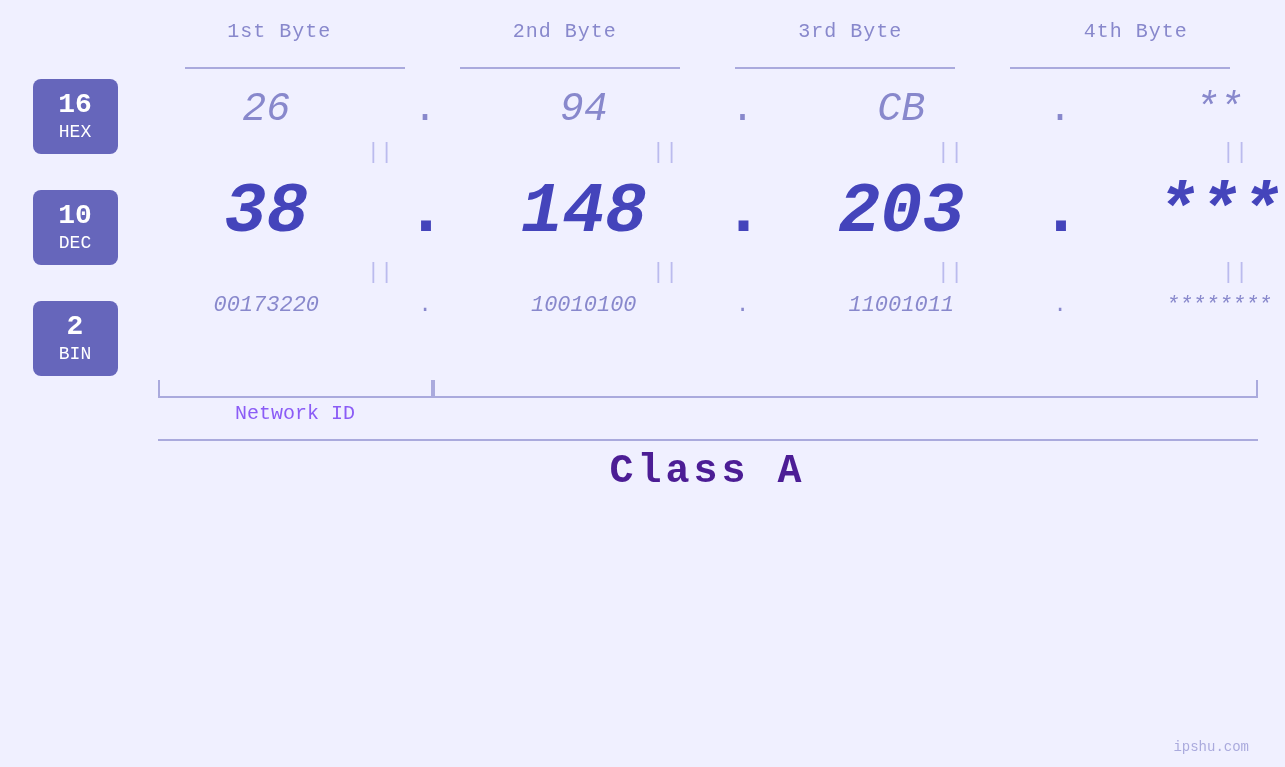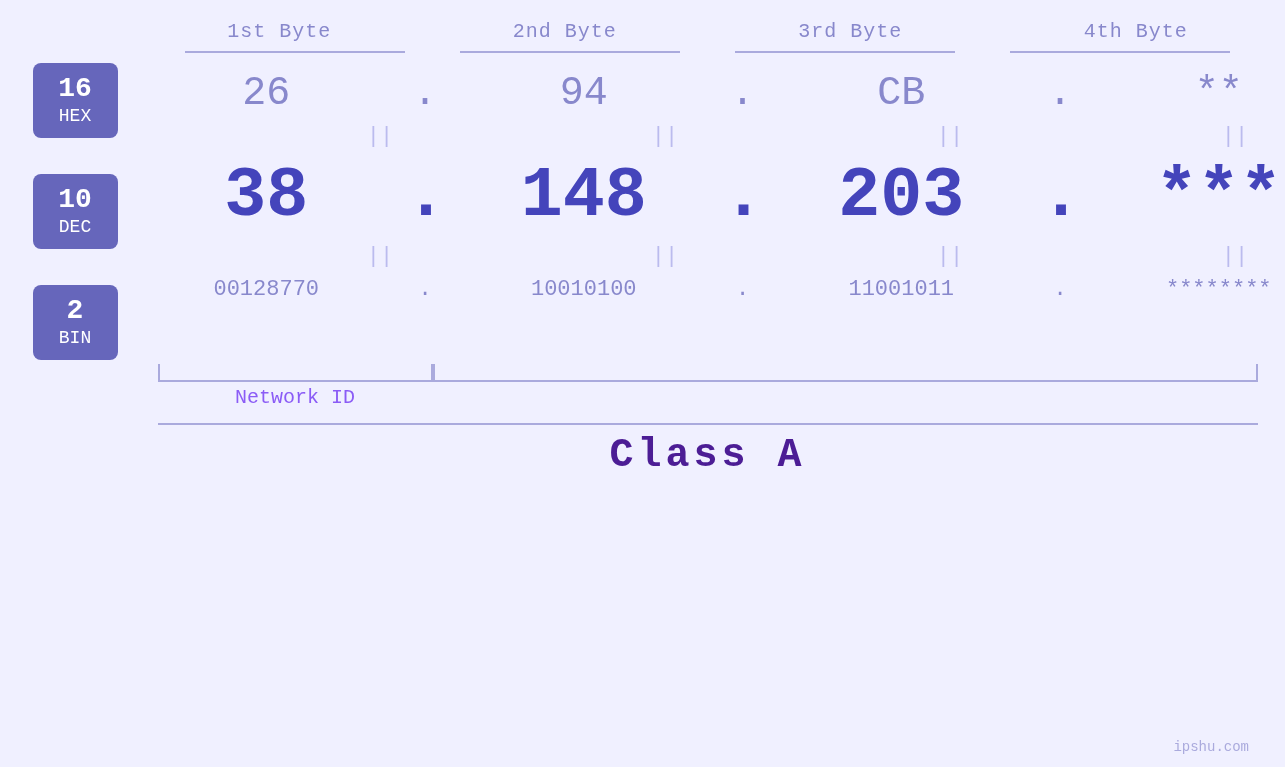--- a/index.html
+++ b/index.html
@@ -22,21 +22,21 @@
       align-items: center;
       justify-content: flex-start;
       padding-top: 20px;
     }
 
     
     .byte-headers {
       display: flex;
       width: 1100px;
       margin-left: 130px;
-      margin-bottom: 8px;
+      margin-bottom: 24px;
       gap: 42px;
     }
 
     .byte-header {
       flex: 1;
       text-align: center;
       color: #8888cc;
       font-size: 20px;
       font-family: 'Courier New', Courier, monospace;
       letter-spacing: 1px;
@@ -118,20 +118,21 @@
       justify-content: space-around;
       padding: 8px 0;
     }
 
     .value-cell {
       flex: 1;
       text-align: center;
       display: flex;
       align-items: flex-start;
       justify-content: center;
+      font-style: italic;
     }
 
     .dot-cell {
       width: 40px;
       text-align: center;
       flex-shrink: 0;
     }
 
     
     .hex-value {
@@ -338,21 +339,21 @@
         <div class="sep-dot-placeholder"></div>
         <div class="sep-cell">||</div>
         <div class="sep-dot-placeholder"></div>
         <div class="sep-cell">||</div>
         <div class="sep-dot-placeholder"></div>
         <div class="sep-cell">||</div>
       </div>
 
       <div class="value-row">
         <div class="value-cell">
-          <span class="bin-value">00128770</span>
+          <span class="bin-value">00173220</span>
         </div>
         <div class="dot-cell">
           <span class="bin-dot">.</span>
         </div>
         <div class="value-cell">
           <span class="bin-value">10010100</span>
         </div>
         <div class="dot-cell">
           <span class="bin-dot">.</span>
         </div>

